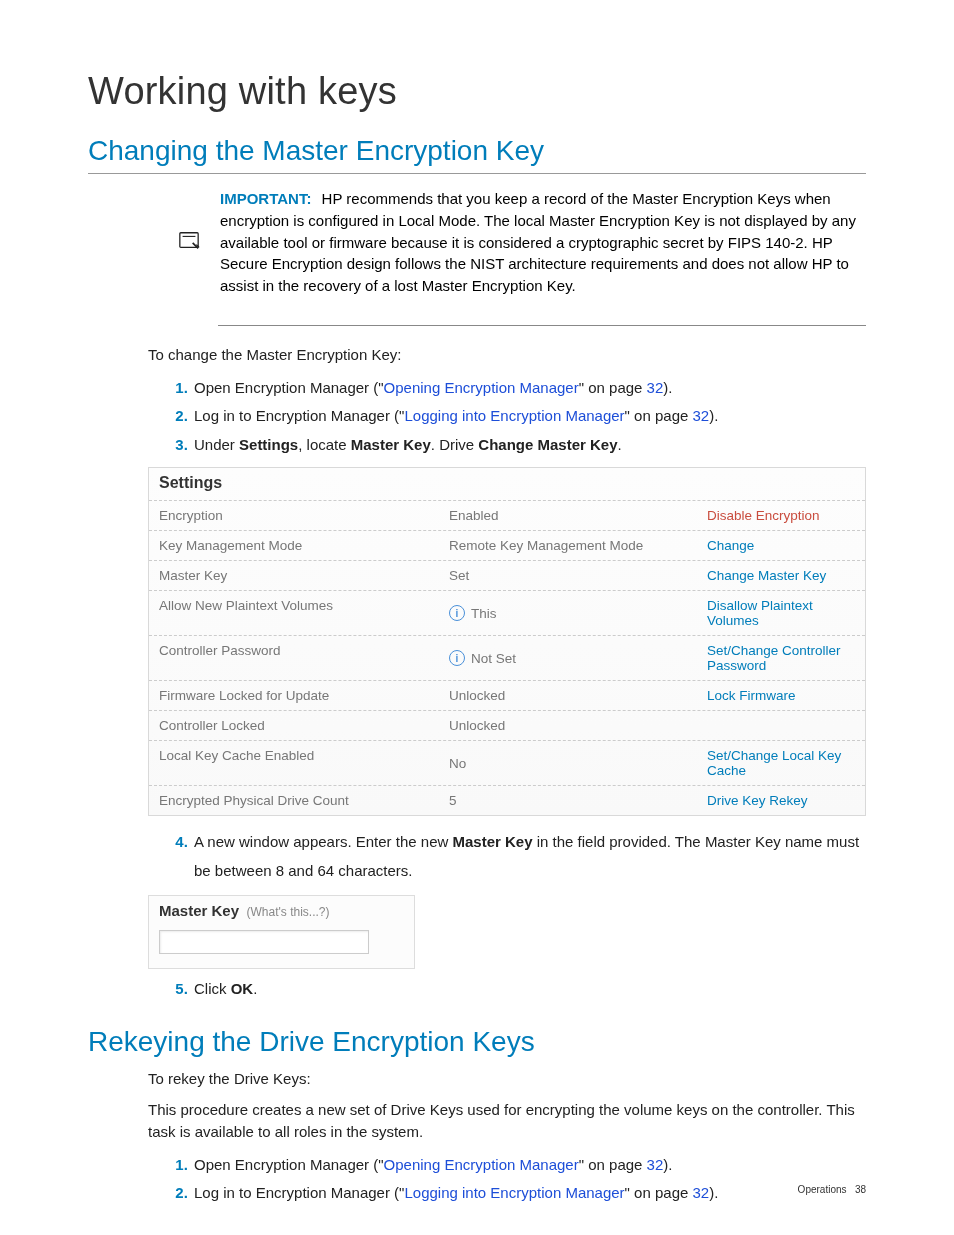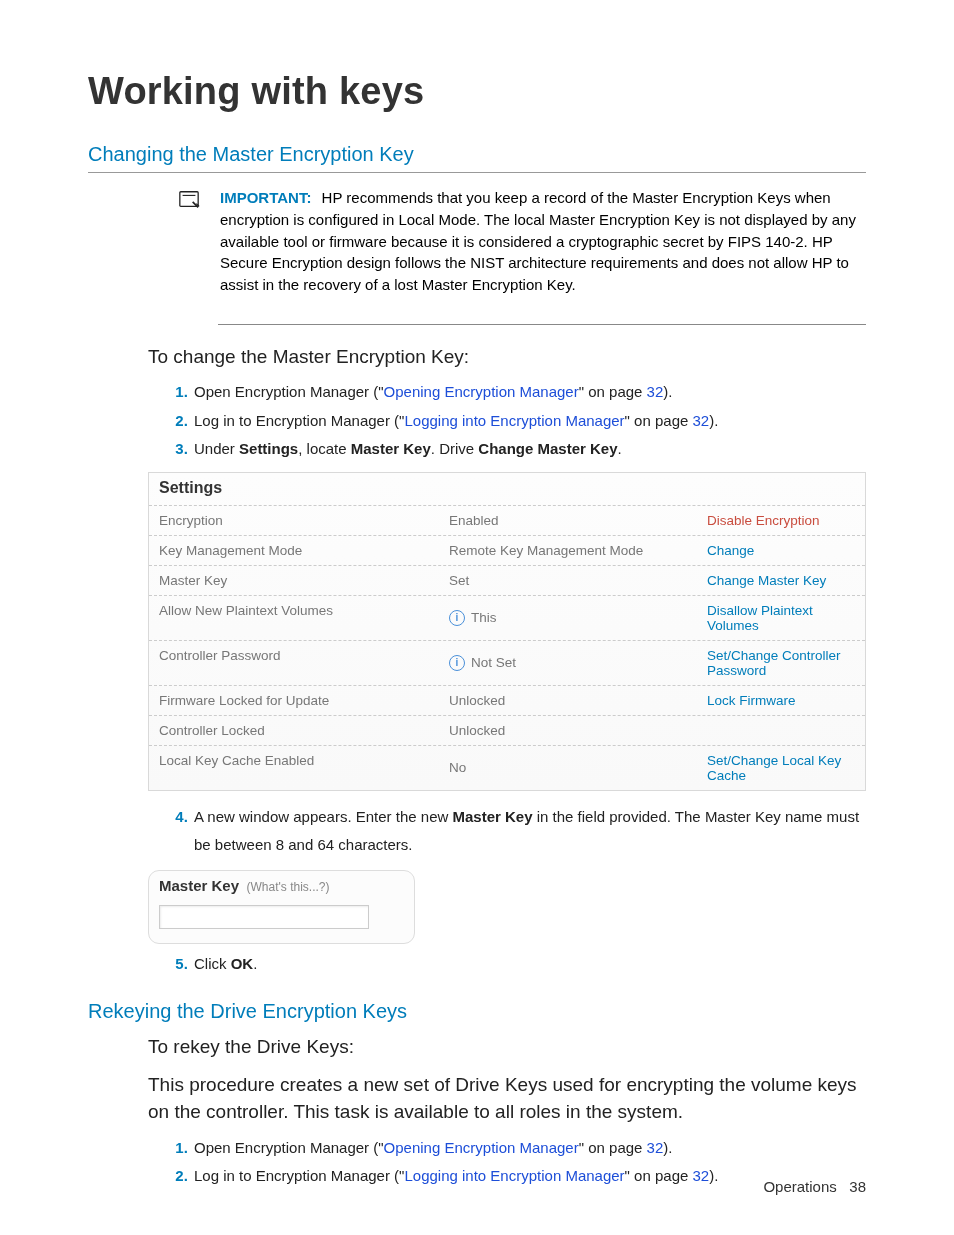--- a/index.html
+++ b/index.html
@@ -12,42 +12,43 @@
   }
   .page {
     width: 954px;
     height: 1235px;
     box-sizing: border-box;
     padding: 70px 88px 40px 88px;
     position: relative;
   }
   h1.title {
     font-family: Arial, Helvetica, sans-serif;
-    font-weight: 700;
+    font-weight: 400;
     color: #333333;
     font-size: 38px;
     margin: 0 0 18px 0;
     letter-spacing: 0.2px;
   }
   h2.section {
     font-family: Arial, Helvetica, sans-serif;
     font-weight: 300;
     color: #007dba;
-    font-size: 20px;
-    margin: 30px 0 6px 0;
+    font-size: 28px;
+    margin: 22px 0 6px 0;
   }
   .section-rule {
     border: none;
     border-top: 1px solid #999;
     margin: 4px 0 8px 0;
   }
   .important-block {
     display: flex;
     margin: 6px 0 0 90px;
     padding: 6px 0 0 0;
+    align-items: center;
   }
   .important-icon {
     width: 22px;
     flex: 0 0 22px;
     margin-right: 20px;
     padding-top: 2px;
   }
   .important-text {
     font-size: 15px;
     line-height: 1.45;
@@ -57,21 +58,21 @@
     font-weight: 700;
     color: #007dba;
     margin-right: 6px;
   }
   .thin-rule {
     border: none;
     border-top: 1px solid #888;
     margin: 28px 0 18px 130px;
   }
   .body-text {
-    font-size: 19px;
+    font-size: 15px;
     line-height: 1.45;
     margin: 10px 0 8px 60px;
   }
   ol.steps {
     margin: 0 0 0 60px;
     padding: 0 0 0 44px;
     font-size: 15px;
     line-height: 1.9;
   }
   ol.steps > li {
@@ -120,21 +121,21 @@
     align-items: center;
     font-weight: 700;
     justify-content: center;
     margin-right: 6px;
   }
   
   .masterkey-panel {
     margin: 10px 0 6px 60px;
     width: 245px;
     border: 1px solid #ddd;
-    border-radius: 11px;
+    border-radius: 0;
     padding: 6px 10px 14px 10px;
     background: #fcfcfc;
   }
   .masterkey-title {
     font-weight: 700;
     font-size: 15px;
     color: #333;
   }
   .masterkey-hint {
     font-size: 12px;
@@ -150,21 +151,21 @@
     background: #fff;
     box-shadow: inset 1px 1px 2px rgba(0,0,0,.08);
     padding: 2px 4px;
     font-size: 13px;
     box-sizing: border-box;
   }
   .footer {
     position: absolute;
     right: 88px;
     bottom: 40px;
-    font-size: 15px;
+    font-size: 10px;
     color: #333;
   }
 </style>
 </head>
 <body>
 
 <div class="page">
 
   <h1 class="title">Working with keys</h1>
 
@@ -244,20 +245,25 @@
     <div class="settings-row">
       <div class="c1">Controller Locked</div>
       <div class="c2">Unlocked</div>
       <div class="c3"></div>
     </div>
     <div class="settings-row">
       <div class="c1">Local Key Cache Enabled</div>
       <div class="c2">No</div>
       <div class="c3"><span class="action-link">Set/Change Local Key Cache</span></div>
     </div>
+    <div class="settings-row">
+      <div class="c1">Encrypted Physical Drive Count</div>
+      <div class="c2">5</div>
+      <div class="c3"><span class="action-link">Drive Key Rekey</span></div>
+    </div>
   </div>
 
   <ol class="steps" start="4">
     <li>
       <span>A new window appears. Enter the new </span><span class="bold">Master Key</span><span> in the field provided. The Master Key name must be between 8 and 64 characters.</span>
     </li>
   </ol>
 
   <div class="masterkey-panel">
     <span class="masterkey-title">Master Key</span>

